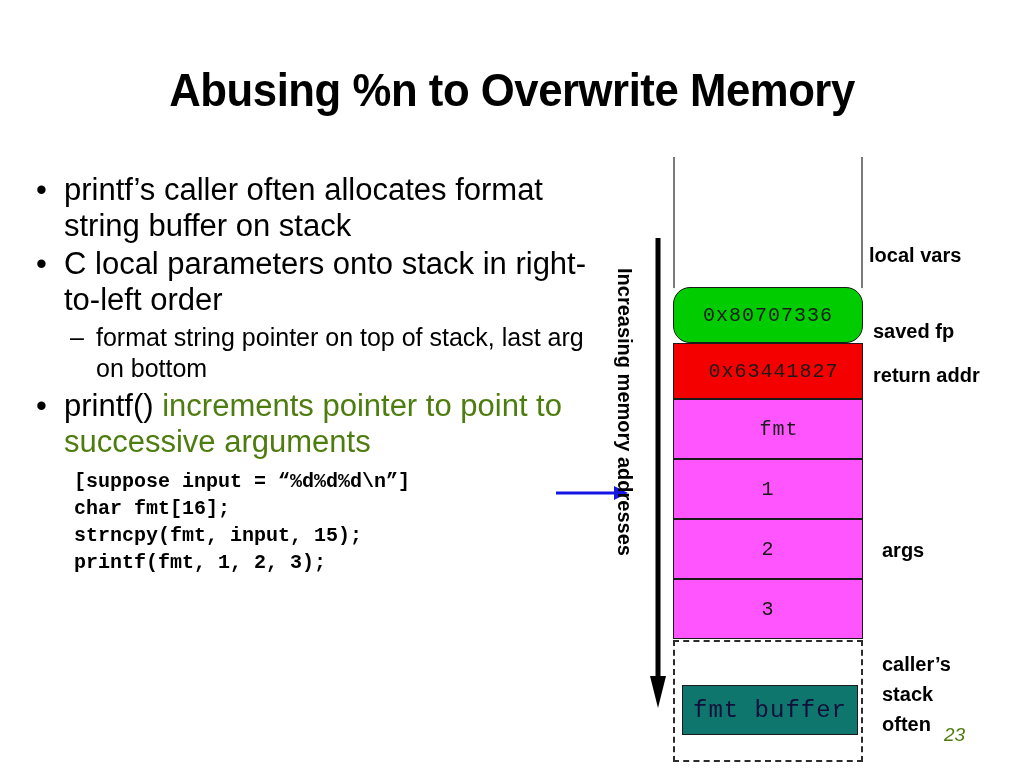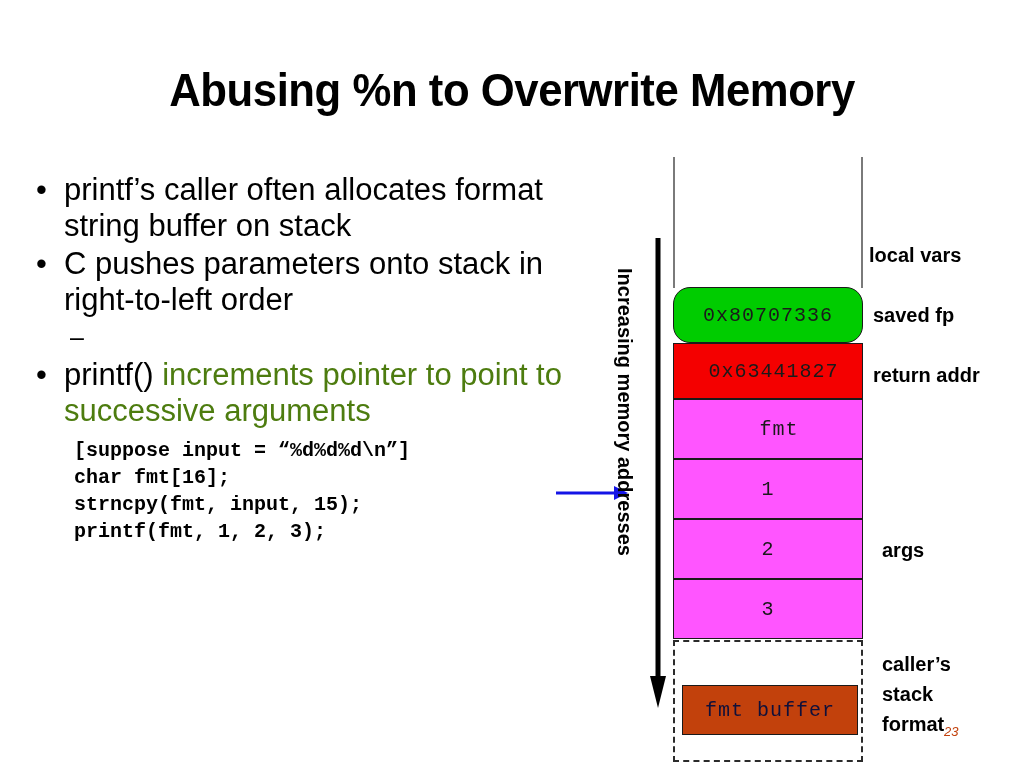--- a/index.html
+++ b/index.html
@@ -181,76 +181,77 @@
     background: #ffffff;
   }
   #cell-fmtbuffer {
     position: absolute;
     left: 7px;
     top: 43px;
     width: 176px;
     height: 50px;
     box-sizing: border-box;
     border: 1px solid #1a1a1a;
-    background: #c2410c;
+    background: #0f766e;
     font-family: "Liberation Mono", "DejaVu Sans Mono", monospace;
-    font-size: 20px;
+    font-size: 24px;
     color: #10103a;
     display: flex;
     align-items: center;
     justify-content: center;
     letter-spacing: 1px;
   }
 
   
   .region-label {
     position: absolute;
     font-family: "Liberation Sans", sans-serif;
     font-weight: bold;
     font-size: 20px;
     line-height: 30px;
     color: #000000;
     white-space: pre-line;
   }
   #label-local-vars  { left: 869px; top: 240px; }
-  #label-saved-fp    { left: 873px; top: 300px; }
+  #label-saved-fp    { left: 873px; top: 316px; }
   #label-return-addr { left: 873px; top: 360px; }
   #label-args        { left: 882px; top: 505px; margin-top: 30px; }
   #label-caller      { left: 882px; top: 649px; }
 
   
   #page-number {
     position: absolute;
     left: 944px;
     top: 724px;
     font-family: "Liberation Sans", sans-serif;
-    font-size: 13px;
-    color: #c2410c;
+    font-size: 19px;
+    color: #4d7c0f;
     font-style: italic;
   }
 </style>
 </head>
 <body>
 
 <div id="slide-title">Abusing %n to Overwrite Memory</div>
 
 <div id="body-column">
 
   <div class="bullet-row">
     <span class="bullet-mark">•</span>
     <span class="bullet-text">printf’s caller often allocates format string buffer on stack</span>
   </div>
 
   <div class="bullet-row">
     <span class="bullet-mark">•</span>
-    <span class="bullet-text">C pushes parameters onto stack in right-to-left order</span>
+    <span class="bullet-text">C local parameters onto stack in right-to-left order</span>
   </div>
 
   <div class="sub-row">
     <span class="sub-mark">–</span>
+    <span class="sub-text">format string pointer on top of stack, last arg on bottom</span>
   </div>
 
   <div class="bullet-row">
     <span class="bullet-mark">•</span>
     <span class="bullet-text"><span>printf() </span><span class="blue-text">increments pointer to point to successive arguments</span></span>
   </div>
 
   <div id="code-block">[suppose input = “%d%d%d\n”]
 char fmt[16];
 strncpy(fmt, input, 15);
@@ -289,15 +290,15 @@
     <div id="cell-fmtbuffer">fmt buffer</div>
   </div>
 </div>
 
 <div class="region-label" id="label-local-vars">local vars</div>
 <div class="region-label" id="label-saved-fp">saved fp</div>
 <div class="region-label" id="label-return-addr">return addr</div>
 <div class="region-label" id="label-args">args</div>
 <div class="region-label" id="label-caller">caller’s
 stack
-format</div>
+often</div>
 
 <div id="page-number">23</div>
 
 </body></html>

